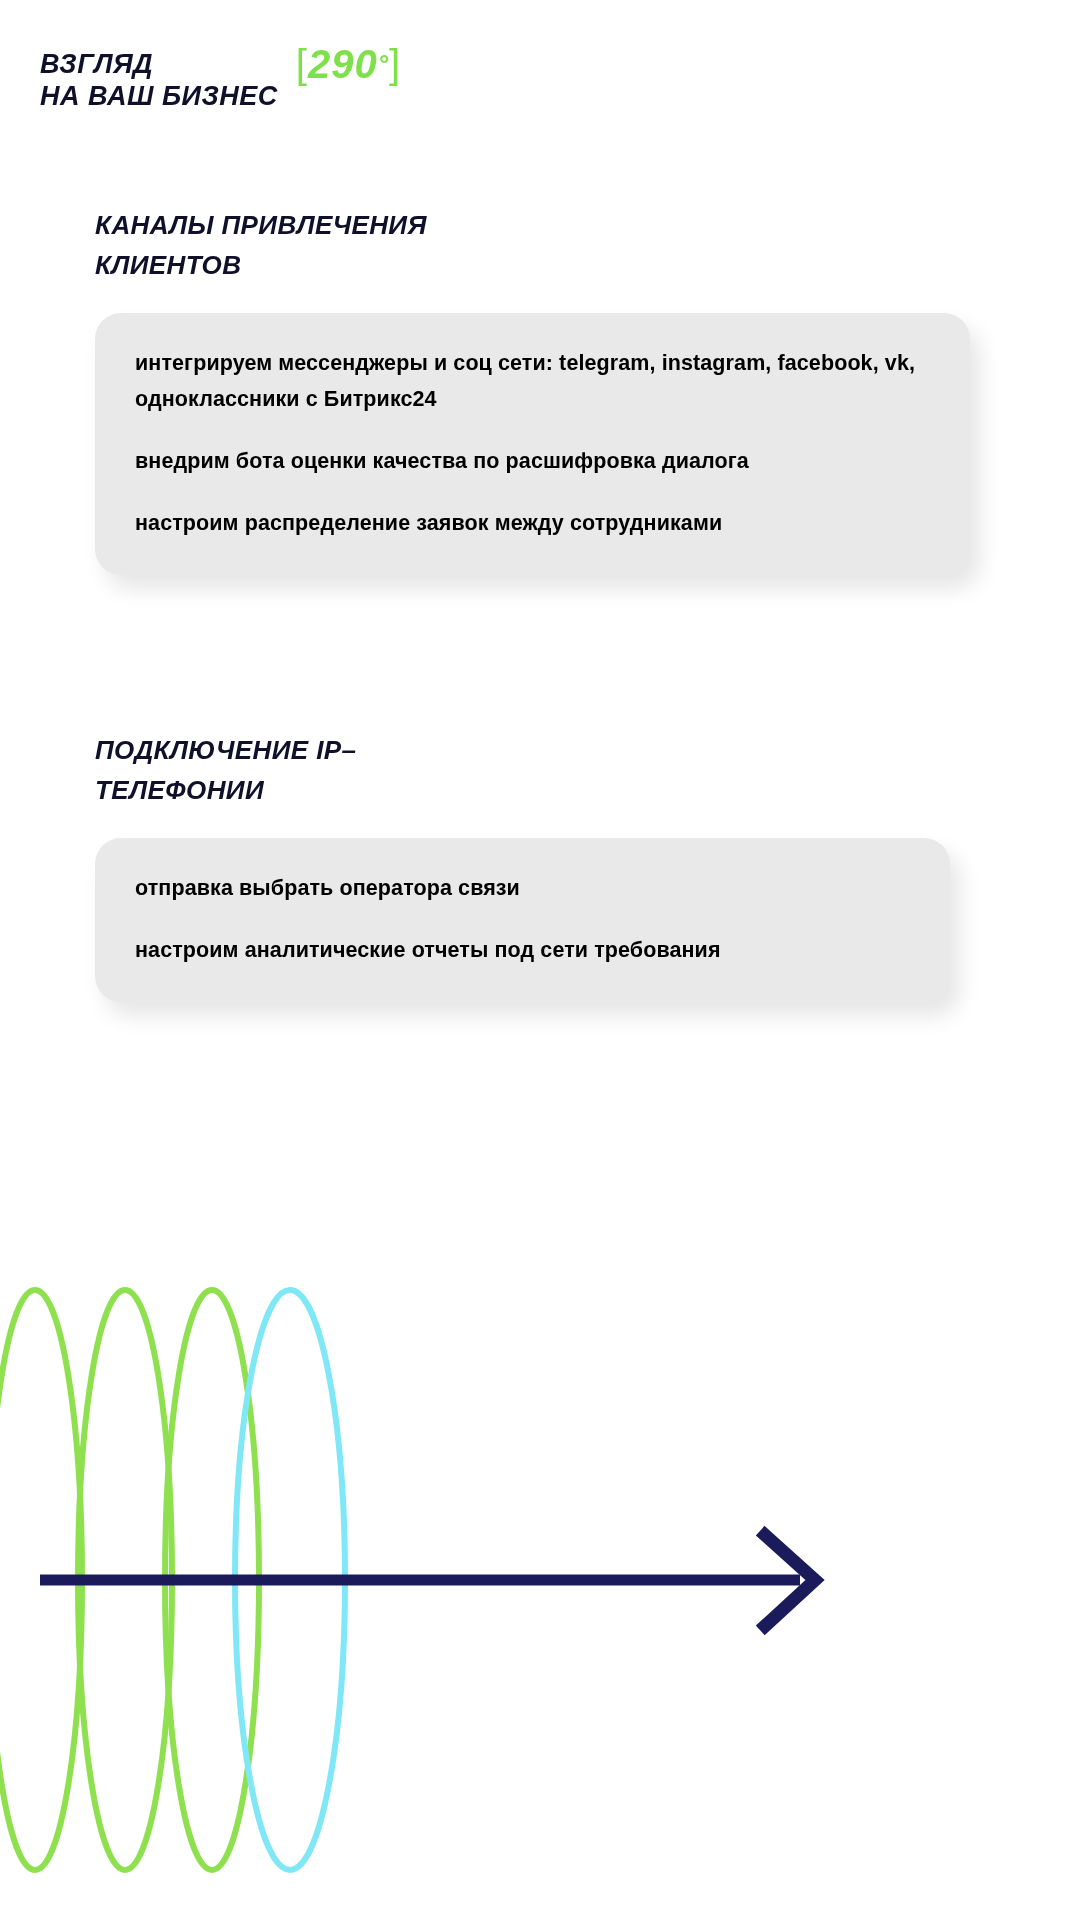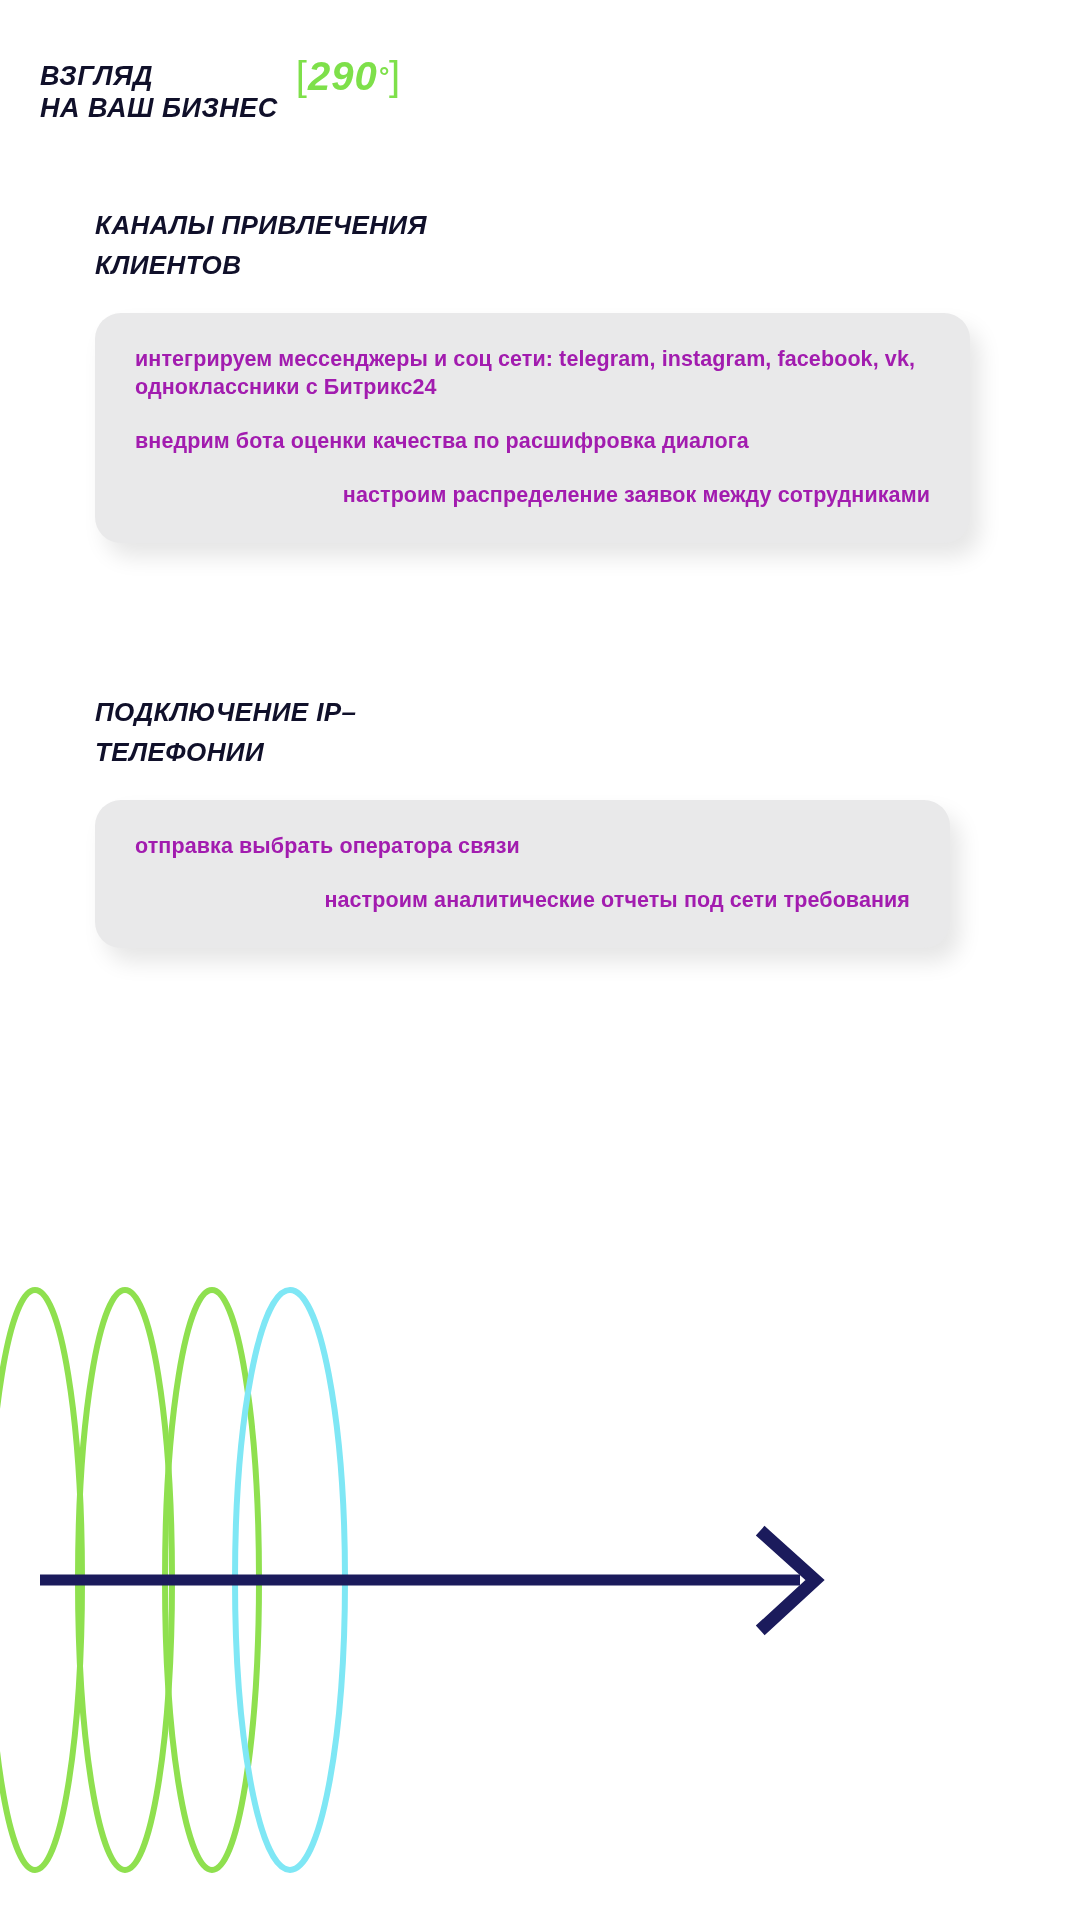--- a/index.html
+++ b/index.html
@@ -13,21 +13,21 @@
     position: relative;
     overflow: hidden;
     font-family: "Liberation Sans", sans-serif;
     color: #10102a;
   }
 
   
   .logo {
     position: absolute;
     left: 40px;
-    top: 60px;
+    top: 48px;
     display: flex;
     align-items: flex-start;
   }
   .logo-text {
     font-weight: bold;
     font-style: italic;
     font-size: 27px;
     line-height: 32px;
     letter-spacing: 0.5px;
     color: #10102a;
@@ -68,31 +68,31 @@
 
   .card {
     background: #e9e9ea;
     border-radius: 26px;
     padding: 32px 40px 34px 40px;
     box-shadow: 10px 14px 22px rgba(0,0,0,0.10);
     box-sizing: border-box;
   }
   .card-item {
     font-size: 21.5px;
-    line-height: 28px;
+    line-height: 36px;
     font-weight: bold;
-    color: #a21caf;
+    color: #000000;
     margin: 0 0 26px 0;
     letter-spacing: 0.1px;
   }
-  .card-item:last-child { margin-bottom: 0; text-align: right; }
+  .card-item:last-child { margin-bottom: 0; }
 
   #section-channels { top: 205px; }
   #section-channels .card { width: 875px; }
-  #section-telephony { top: 692px; }
+  #section-telephony { top: 730px; }
   #section-telephony .card { width: 855px; }
 
   
   .spiral { position: absolute; left: 0; top: 1230px; width: 1080px; height: 700px; }
 </style>
 </head>
 <body>
 
 <div class="logo">
   <div class="logo-text">ВЗГЛЯД

